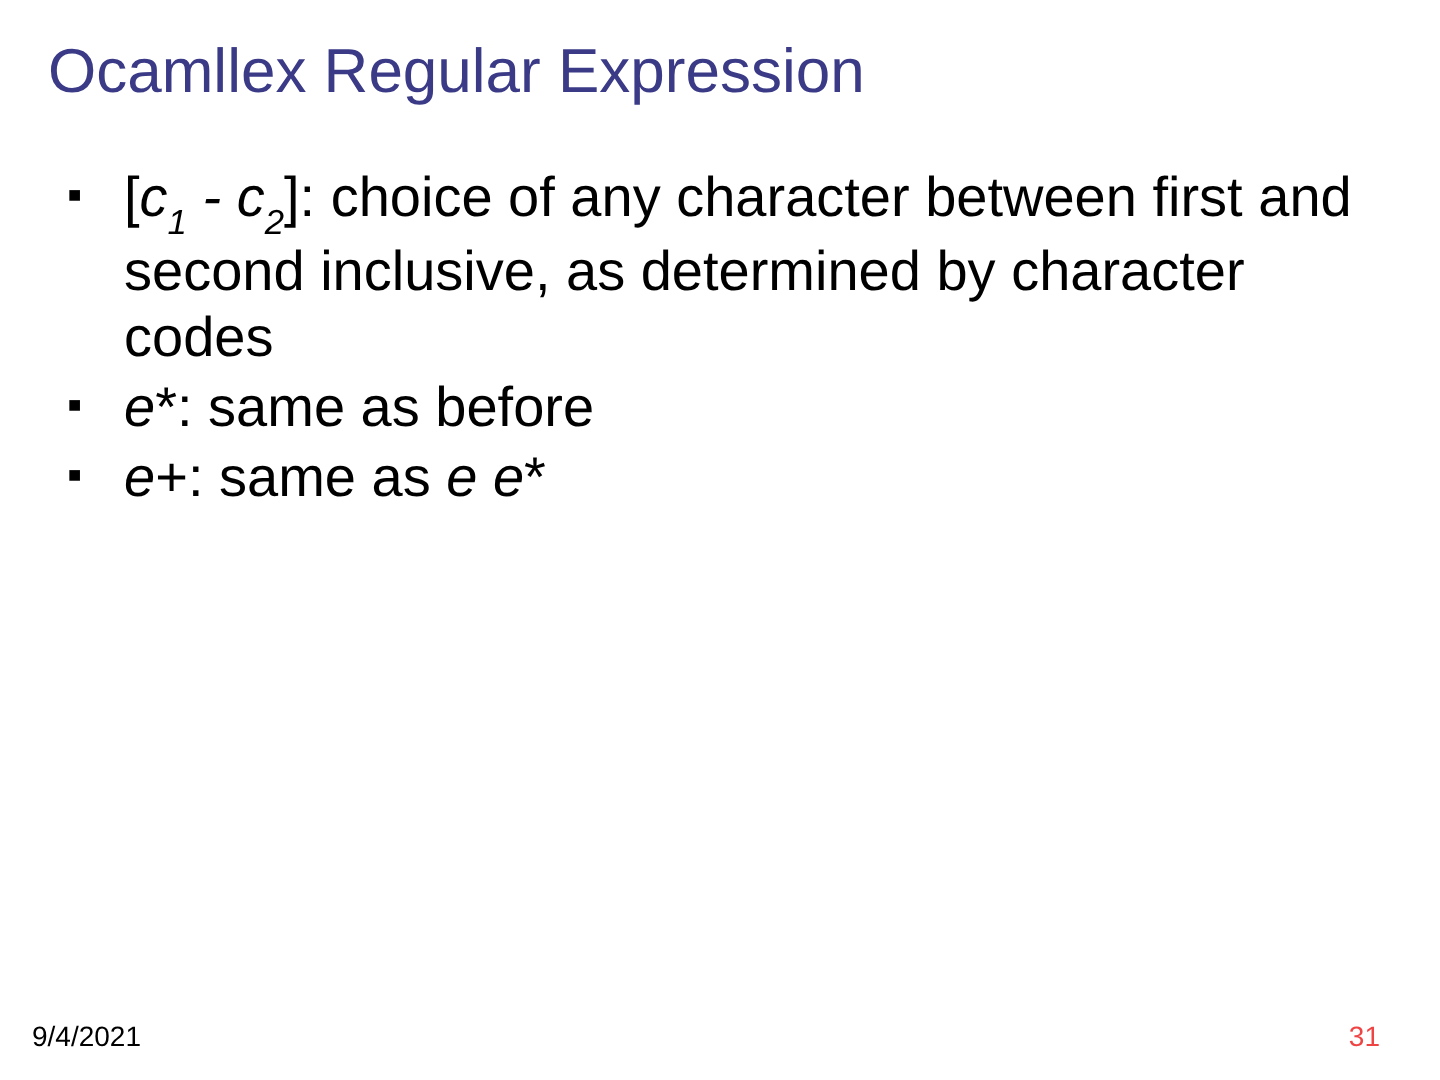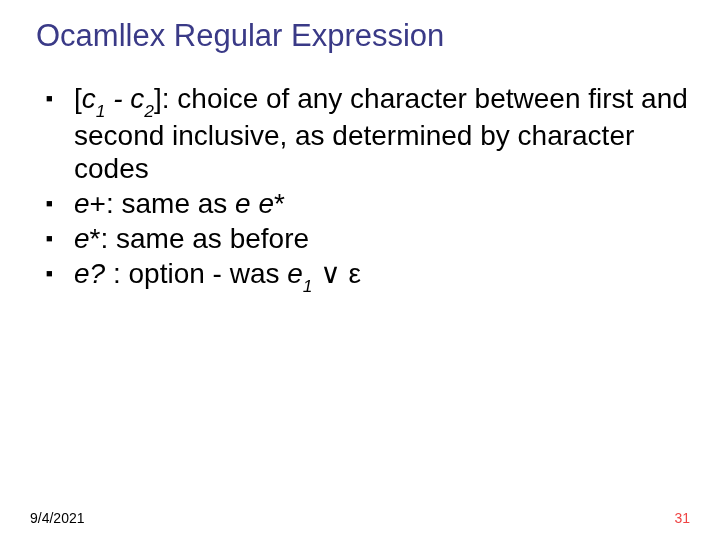--- a/index.html
+++ b/index.html
@@ -10,21 +10,21 @@
     background: #ffffff;
     font-family: Arial, Helvetica, sans-serif;
     color: #000000;
     overflow: hidden;
     position: relative;
   }
   .slide {
     box-sizing: border-box;
     width: 720px;
     height: 540px;
-    padding: 18px 30px 0 36px;
+    padding: 18px 30px 0 24px;
     position: relative;
   }
   .title {
     font-size: 31px;
     color: #3a3a87;
     margin: 0 0 28px 0;
     font-weight: normal;
   }
   .content {
     font-size: 28px;
@@ -52,21 +52,21 @@
   .ital { font-style: italic; }
   .sub {
     font-style: italic;
     font-size: 0.62em;
     vertical-align: sub;
     position: relative;
     top: 0.12em;
   }
   .footer-date {
     position: absolute;
-    left: 30px;
+    left: 16px;
     bottom: 14px;
     font-size: 14px;
     color: #000;
   }
   .footer-page {
     position: absolute;
     right: 30px;
     bottom: 14px;
     font-size: 14px;
     color: #ef4444;
@@ -81,30 +81,27 @@
 
   <div class="content">
     <ul class="bullets">
 
       <li>
         <span>[</span><span class="ital">c</span><span class="sub">1</span><span class="ital"> - </span><span class="ital">c</span><span class="sub">2</span><span>]</span><span>: choice of any character between first and second inclusive, as determined by character codes</span>
       </li>
 
 
       <li>
-        <span class="ital">e</span><span>+</span><span>: same as </span><span class="ital">e e</span><span>*</span>
-      </li>
-
-      <li>
         <span class="ital">e</span><span>*</span><span>: same as before</span>
       </li>
 
       <li>
-        <span class="ital">e</span><span class="ital">?</span><span> :</span><span> option - was </span><span class="ital">e</span><span class="sub">1</span><span> ∨ </span><span>ε</span>
+        <span class="ital">e</span><span>+</span><span>: same as </span><span class="ital">e e</span><span>*</span>
       </li>
+
 
     </ul>
   </div>
 
   <div class="footer-date">9/4/2021</div>
   <div class="footer-page">31</div>
 
 </div>
 
 </body></html>

